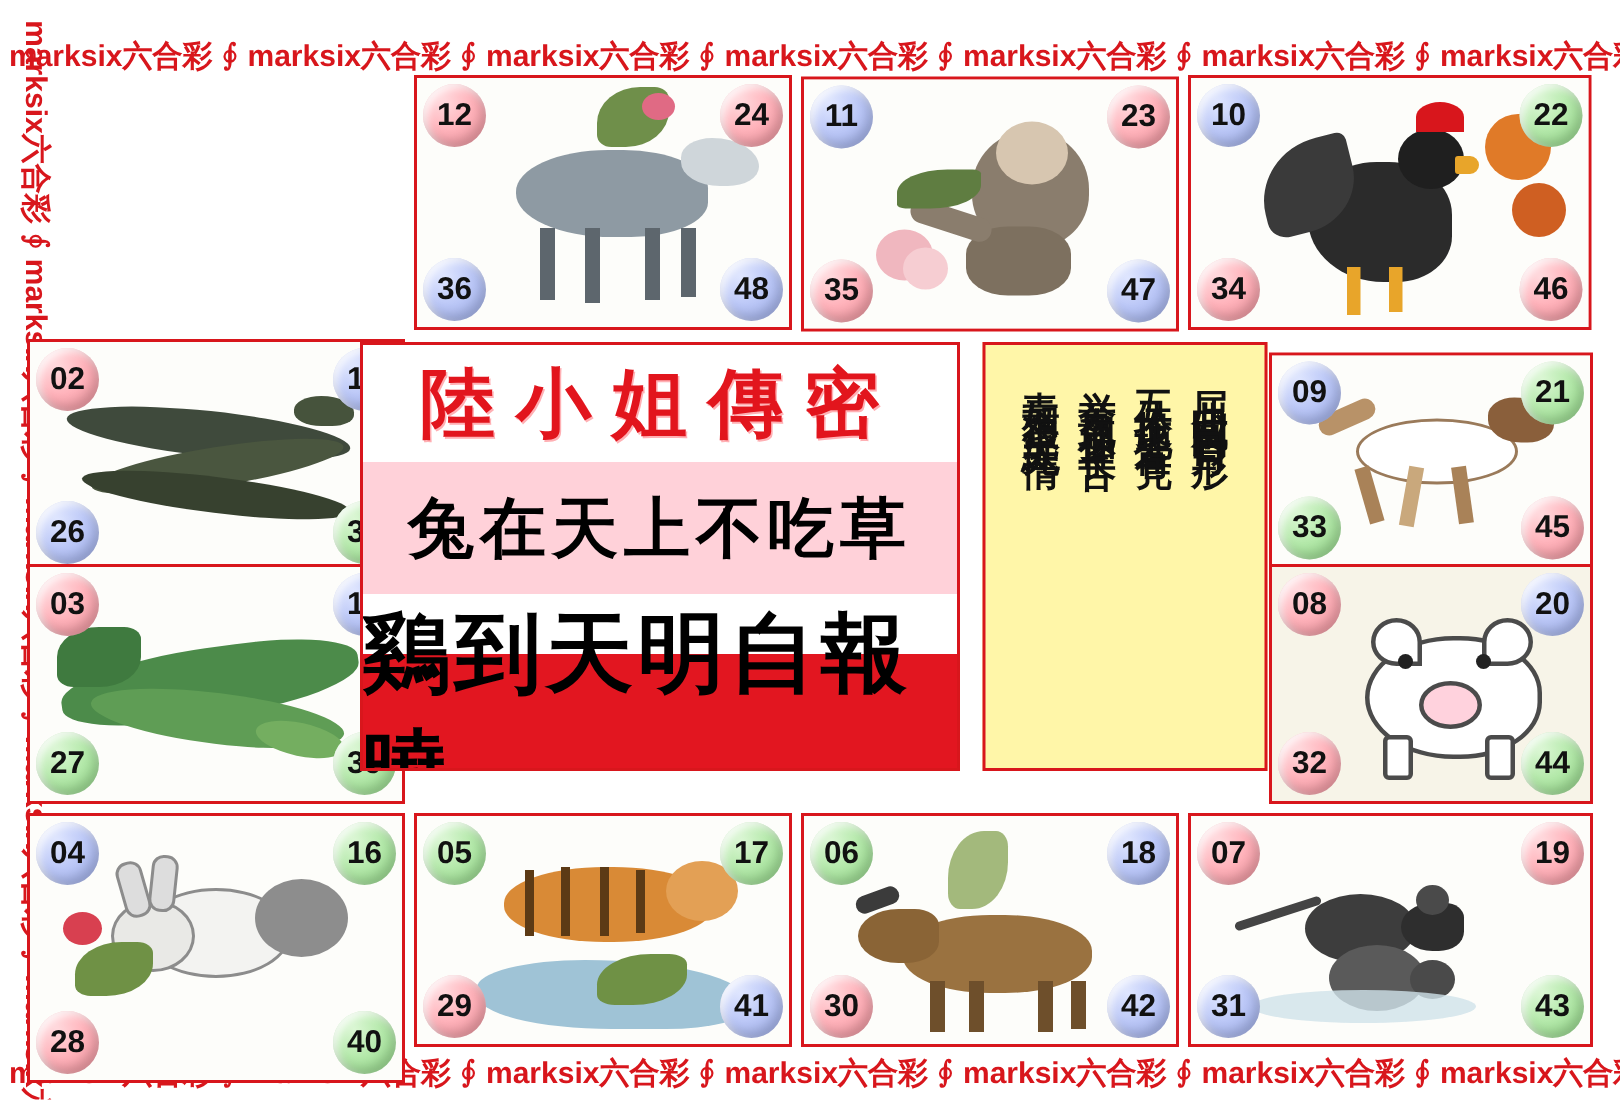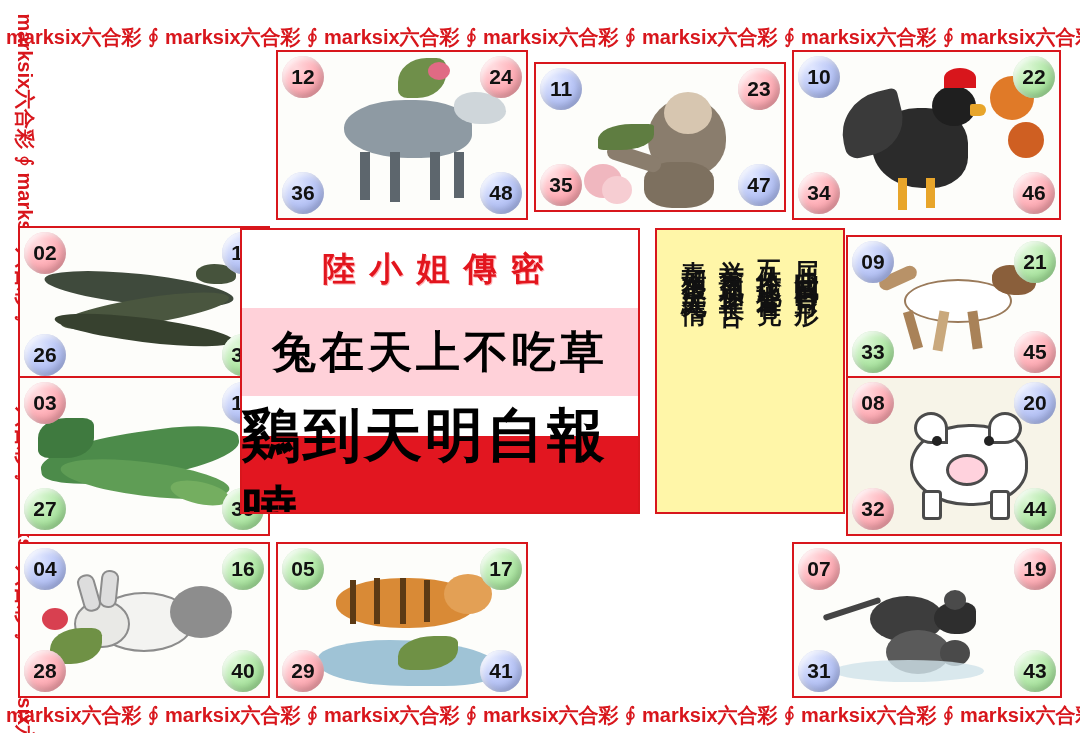--- a/index.html
+++ b/index.html
@@ -71,21 +71,21 @@
     box-sizing:border-box;
     overflow:hidden;
   }
   .title-strip{
     position:absolute;left:0;top:0;width:100%;height:78px;
     background:#ffffff;
     display:flex;align-items:center;justify-content:center;
   }
   .title-text{
     font-family:"DejaVu Serif", serif;
-    font-size:33px;font-weight:bold;color:#e2151d;
+    font-size:50px;font-weight:bold;color:#e2151d;
     letter-spacing:14px;
     text-shadow:1px 1px 0 #ffb0b4;
   }
   .pink-block{
     position:absolute;left:0;top:78px;width:100%;height:88px;
     background:#ffd1d9;
     display:flex;align-items:center;justify-content:center;
   }
   .pink-text{
     font-family:"DejaVu Serif", serif;
@@ -151,21 +151,21 @@
       <div style="position:absolute;left:152px;top:100px;width:10px;height:48px;background:#5d666d;"></div>
       <div style="position:absolute;left:176px;top:100px;width:10px;height:46px;background:#5d666d;"></div>
       <div style="position:absolute;left:120px;top:6px;width:48px;height:40px;background:#6f8f4a;border-radius:60% 20% 60% 20%;"></div>
       <div style="position:absolute;left:150px;top:10px;width:22px;height:18px;background:#e06a84;border-radius:50%;"></div>
         </div>
         <div class="ball red tl">12</div>
         <div class="ball red tr">24</div>
         <div class="ball blue bl">36</div>
         <div class="ball blue br">48</div>
       </div>
-      <div class="cell" style="left: 516px; top: 12px; width: 252px; height: 150px;">
+      <div class="cell" style="left: 516px; top: 1px; width: 252px; height: 170px;">
         <div class="animal-art">
           <div class="bgwash"></div>
       <div style="position:absolute;left:112px;top:34px;width:78px;height:78px;background:#8a7d6d;border-radius:50% 50% 45% 45%;"></div>
       <div style="position:absolute;left:128px;top:28px;width:48px;height:42px;background:#d7c6b0;border-radius:50%;"></div>
       <div style="position:absolute;left:108px;top:98px;width:70px;height:46px;background:#7d705f;border-radius:40%;"></div>
       <div style="position:absolute;left:70px;top:86px;width:56px;height:16px;background:#8a7d6d;border-radius:8px;transform:rotate(18deg);"></div>
       <div style="position:absolute;left:48px;top:100px;width:38px;height:34px;background:#f0b7bf;border-radius:50%;"></div>
       <div style="position:absolute;left:66px;top:112px;width:30px;height:28px;background:#f6cdd2;border-radius:50%;"></div>
       <div style="position:absolute;left:62px;top:60px;width:56px;height:26px;background:#5f7d41;border-radius:60% 10% 60% 10%;"></div>
         </div>
@@ -243,21 +243,21 @@
       <div style="position:absolute;left:84px;top:58px;width:10px;height:10px;background:#222;border-radius:50%;"></div>
       <div style="position:absolute;left:136px;top:58px;width:10px;height:10px;background:#222;border-radius:50%;"></div>
       <div style="position:absolute;left:74px;top:112px;width:14px;height:24px;background:#fff;border:3px solid #4b4b4b;border-radius:4px;"></div>
       <div style="position:absolute;left:142px;top:112px;width:14px;height:24px;background:#fff;border:3px solid #4b4b4b;border-radius:4px;"></div>
         </div>
         <div class="ball red tl">08</div>
         <div class="ball blue tr">20</div>
         <div class="ball red bl">32</div>
         <div class="ball green br">44</div>
       </div>
-      <div class="cell" style="left: 0px; top: 492px; width: 252px; height: 156px;">
+      <div class="cell" style="left: 0px; top: 492px; width: 252px; height: 180px;">
         <div class="animal-art">
           <div class="bgwash"></div>
       <div style="position:absolute;left:74px;top:48px;width:96px;height:56px;background:#f3f3f1;border:2px solid #8c8c8c;border-radius:50%;"></div>
       <div style="position:absolute;left:54px;top:56px;width:52px;height:44px;background:#e9e9e6;border:2px solid #8c8c8c;border-radius:50%;"></div>
       <div style="position:absolute;left:60px;top:30px;width:14px;height:34px;background:#ddd;border:2px solid #8c8c8c;border-radius:8px;transform:rotate(-16deg);"></div>
       <div style="position:absolute;left:80px;top:26px;width:14px;height:34px;background:#ddd;border:2px solid #8c8c8c;border-radius:8px;transform:rotate(6deg);"></div>
       <div style="position:absolute;left:150px;top:42px;width:62px;height:52px;background:#8d8d8d;border-radius:50%;"></div>
       <div style="position:absolute;left:30px;top:84px;width:52px;height:36px;background:#6f9145;border-radius:60% 20% 60% 20%;"></div>
       <div style="position:absolute;left:22px;top:64px;width:26px;height:22px;background:#d84050;border-radius:50%;"></div>
         </div>
@@ -275,20 +275,37 @@
       <div style="position:absolute;left:96px;top:34px;width:6px;height:46px;background:#5c3a15;"></div>
       <div style="position:absolute;left:122px;top:34px;width:6px;height:46px;background:#5c3a15;"></div>
       <div style="position:absolute;left:146px;top:36px;width:6px;height:42px;background:#5c3a15;"></div>
       <div style="position:absolute;left:40px;top:96px;width:180px;height:46px;background:#9fc3d6;border-radius:40% 60% 30% 50%;"></div>
       <div style="position:absolute;left:120px;top:92px;width:60px;height:34px;background:#6f9145;border-radius:60% 20% 60% 20%;"></div>
         </div>
         <div class="ball green tl">05</div>
         <div class="ball green tr">17</div>
         <div class="ball red bl">29</div>
         <div class="ball blue br">41</div>
+      </div>
+      <div class="cell" style="left: 516px; top: 492px; width: 252px; height: 156px;">
+        <div class="animal-art">
+          <div class="bgwash"></div>
+      <div style="position:absolute;left:66px;top:66px;width:126px;height:52px;background:#9a7240;border-radius:46%;"></div>
+      <div style="position:absolute;left:36px;top:62px;width:54px;height:36px;background:#8a6436;border-radius:50% 30% 40% 50%;"></div>
+      <div style="position:absolute;left:34px;top:50px;width:30px;height:12px;background:#3b3b3b;border-radius:8px;transform:rotate(-20deg);"></div>
+      <div style="position:absolute;left:84px;top:110px;width:10px;height:34px;background:#6e4f2b;"></div>
+      <div style="position:absolute;left:110px;top:110px;width:10px;height:34px;background:#6e4f2b;"></div>
+      <div style="position:absolute;left:156px;top:110px;width:10px;height:34px;background:#6e4f2b;"></div>
+      <div style="position:absolute;left:178px;top:110px;width:10px;height:32px;background:#6e4f2b;"></div>
+      <div style="position:absolute;left:96px;top:10px;width:40px;height:52px;background:#84a152;border-radius:60% 20% 60% 20%;opacity:.75;"></div>
+        </div>
+        <div class="ball green tl">06</div>
+        <div class="ball blue tr">18</div>
+        <div class="ball red bl">30</div>
+        <div class="ball blue br">42</div>
       </div>
       <div class="cell" style="left: 774px; top: 492px; width: 270px; height: 156px;">
         <div class="animal-art">
           <div class="bgwash"></div>
       <div style="position:absolute;left:76px;top:52px;width:74px;height:46px;background:#3d3d3d;border-radius:50%;"></div>
       <div style="position:absolute;left:140px;top:58px;width:42px;height:32px;background:#2e2e2e;border-radius:50% 30% 40% 50%;"></div>
       <div style="position:absolute;left:150px;top:46px;width:22px;height:20px;background:#4a4a4a;border-radius:50%;"></div>
       <div style="position:absolute;left:28px;top:62px;width:60px;height:6px;background:#444;border-radius:4px;transform:rotate(-18deg);"></div>
       <div style="position:absolute;left:92px;top:86px;width:64px;height:44px;background:#5a5a5a;border-radius:50%;"></div>
       <div style="position:absolute;left:146px;top:96px;width:30px;height:26px;background:#4a4a4a;border-radius:50%;"></div>

